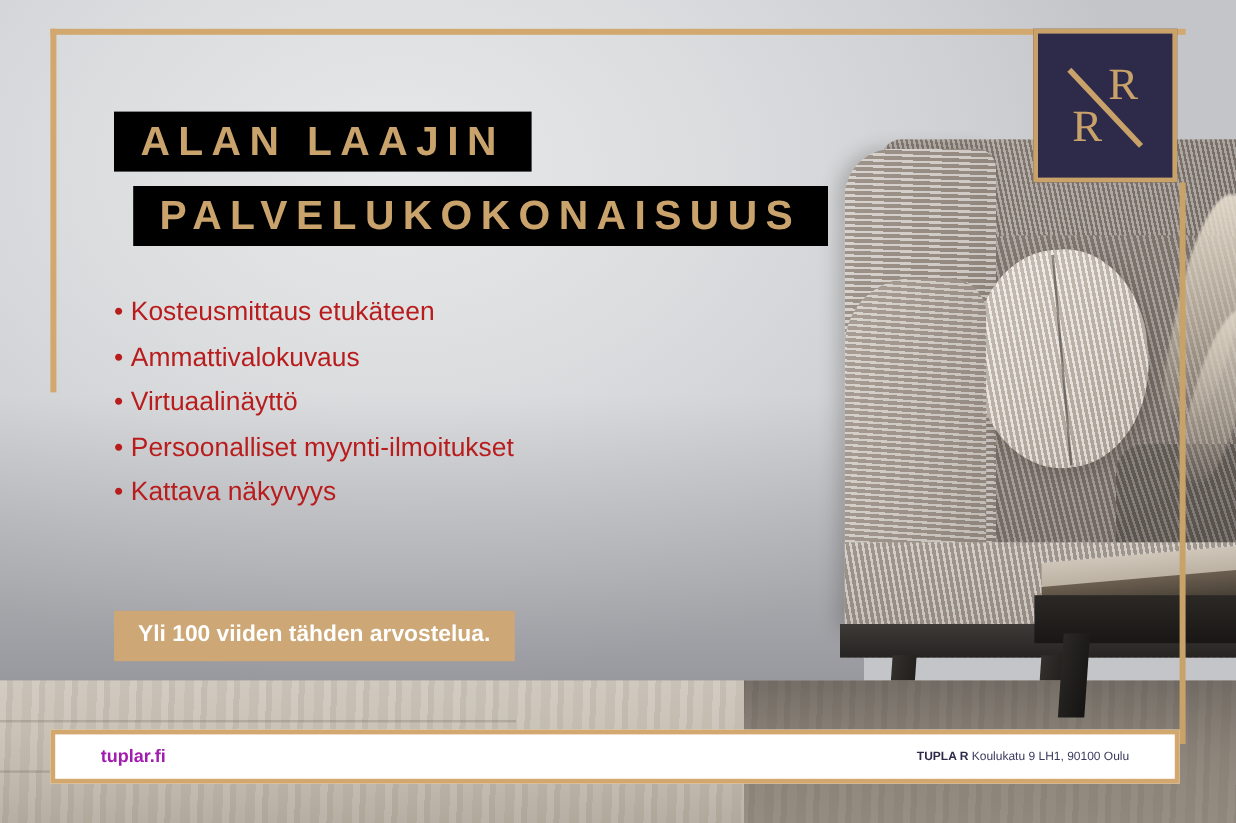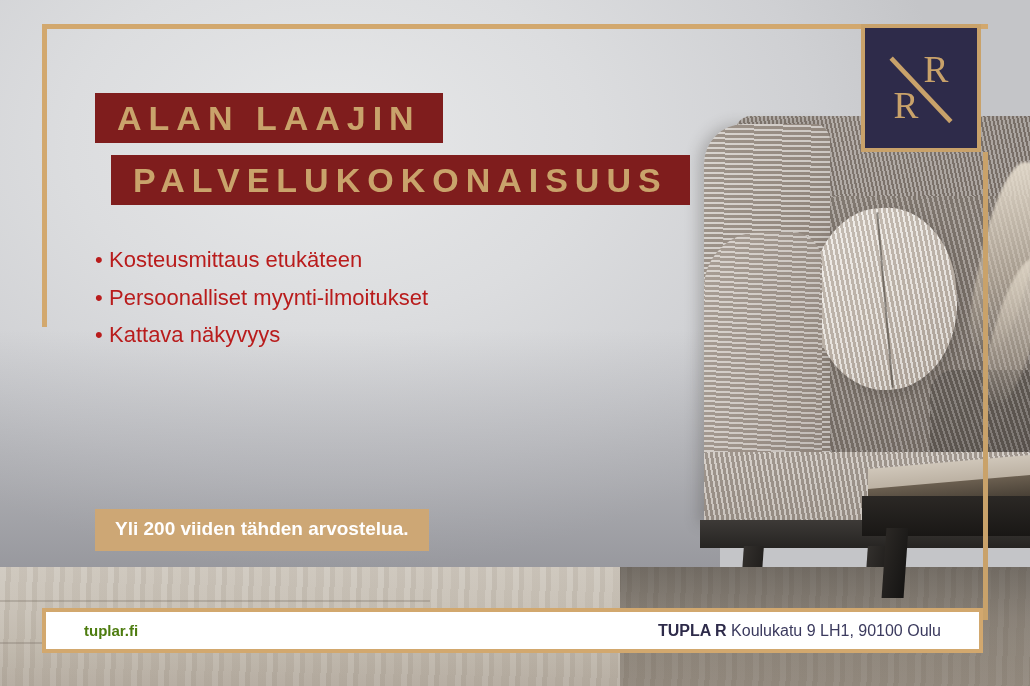--- a/index.html
+++ b/index.html
@@ -157,21 +157,21 @@
   
   .logo{
     position:absolute;left:861px;top:24px;width:120px;height:128px;
     background:#2e2b4a;border:4px solid #c9a26a;box-sizing:border-box;
   }
   .logo svg{display:block;width:100%;height:100%;}
 
   
   .headline{position:absolute;left:95px;top:93px;}
   .hl-box{
-    background:#7f1d1d;color:#c9a36b;
+    background:#000000;color:#c9a36b;
     font-weight:700;letter-spacing:7px;
     display:inline-block;
   }
   .hl-1{font-size:34px;line-height:50px;padding:0 22px 0 22px;}
   .hl-2{font-size:34px;line-height:50px;padding:0 22px 0 22px;margin-top:12px;margin-left:16px;}
 
   
   .bullets{
     position:absolute;left:95px;top:241px;width:460px;
     color:#b91c1c;font-size:22px;line-height:37.5px;
@@ -187,22 +187,22 @@
     padding:9px 20px 11px 20px;display:inline-block;
   }
 
   
   .footer{
     position:absolute;left:42px;top:608px;width:941px;height:45px;
     background:#ffffff;border:4px solid #d2a86e;box-sizing:border-box;
     display:flex;align-items:center;justify-content:space-between;
     padding:0 38px;
   }
-  .footer-left{color:#4d7c0f;font-size:15px;font-weight:700;}
-  .footer-right{color:#3b3a5e;font-size:16px;text-align:right;}
+  .footer-left{color:#a21caf;font-size:15px;font-weight:700;}
+  .footer-right{color:#3b3a5e;font-size:10px;text-align:right;}
   .footer-right b{color:#2e2b4a;font-weight:700;}
 </style>
 </head>
 <body>
 
 <div class="banner">
 
   <div class="photo">
     <div class="wall"></div>
     <div class="wall-shadow"></div>
@@ -247,28 +247,34 @@
   <div class="headline">
     <div class="hl-box hl-1">ALAN LAAJIN</div>
     <div class="hl-box hl-2">PALVELUKOKONAISUUS</div>
   </div>
 
   <div class="bullets">
     <div class="bullet">
       <span class="dot">•</span><span>Kosteusmittaus etukäteen</span>
     </div>
     <div class="bullet">
+      <span class="dot">•</span><span>Ammattivalokuvaus</span>
+    </div>
+    <div class="bullet">
+      <span class="dot">•</span><span>Virtuaalinäyttö</span>
+    </div>
+    <div class="bullet">
       <span class="dot">•</span><span>Persoonalliset myynti-ilmoitukset</span>
     </div>
     <div class="bullet">
       <span class="dot">•</span><span>Kattava näkyvyys</span>
     </div>
   </div>
 
-  <div class="tagline">Yli 200 viiden tähden arvostelua.</div>
+  <div class="tagline">Yli 100 viiden tähden arvostelua.</div>
 
   <div class="footer">
     <div class="footer-left">tuplar.fi</div>
     <div class="footer-right">
       <b>TUPLA R</b><span> Koulukatu 9 LH1, 90100 Oulu</span>
     </div>
   </div>
 
 </div>
 

